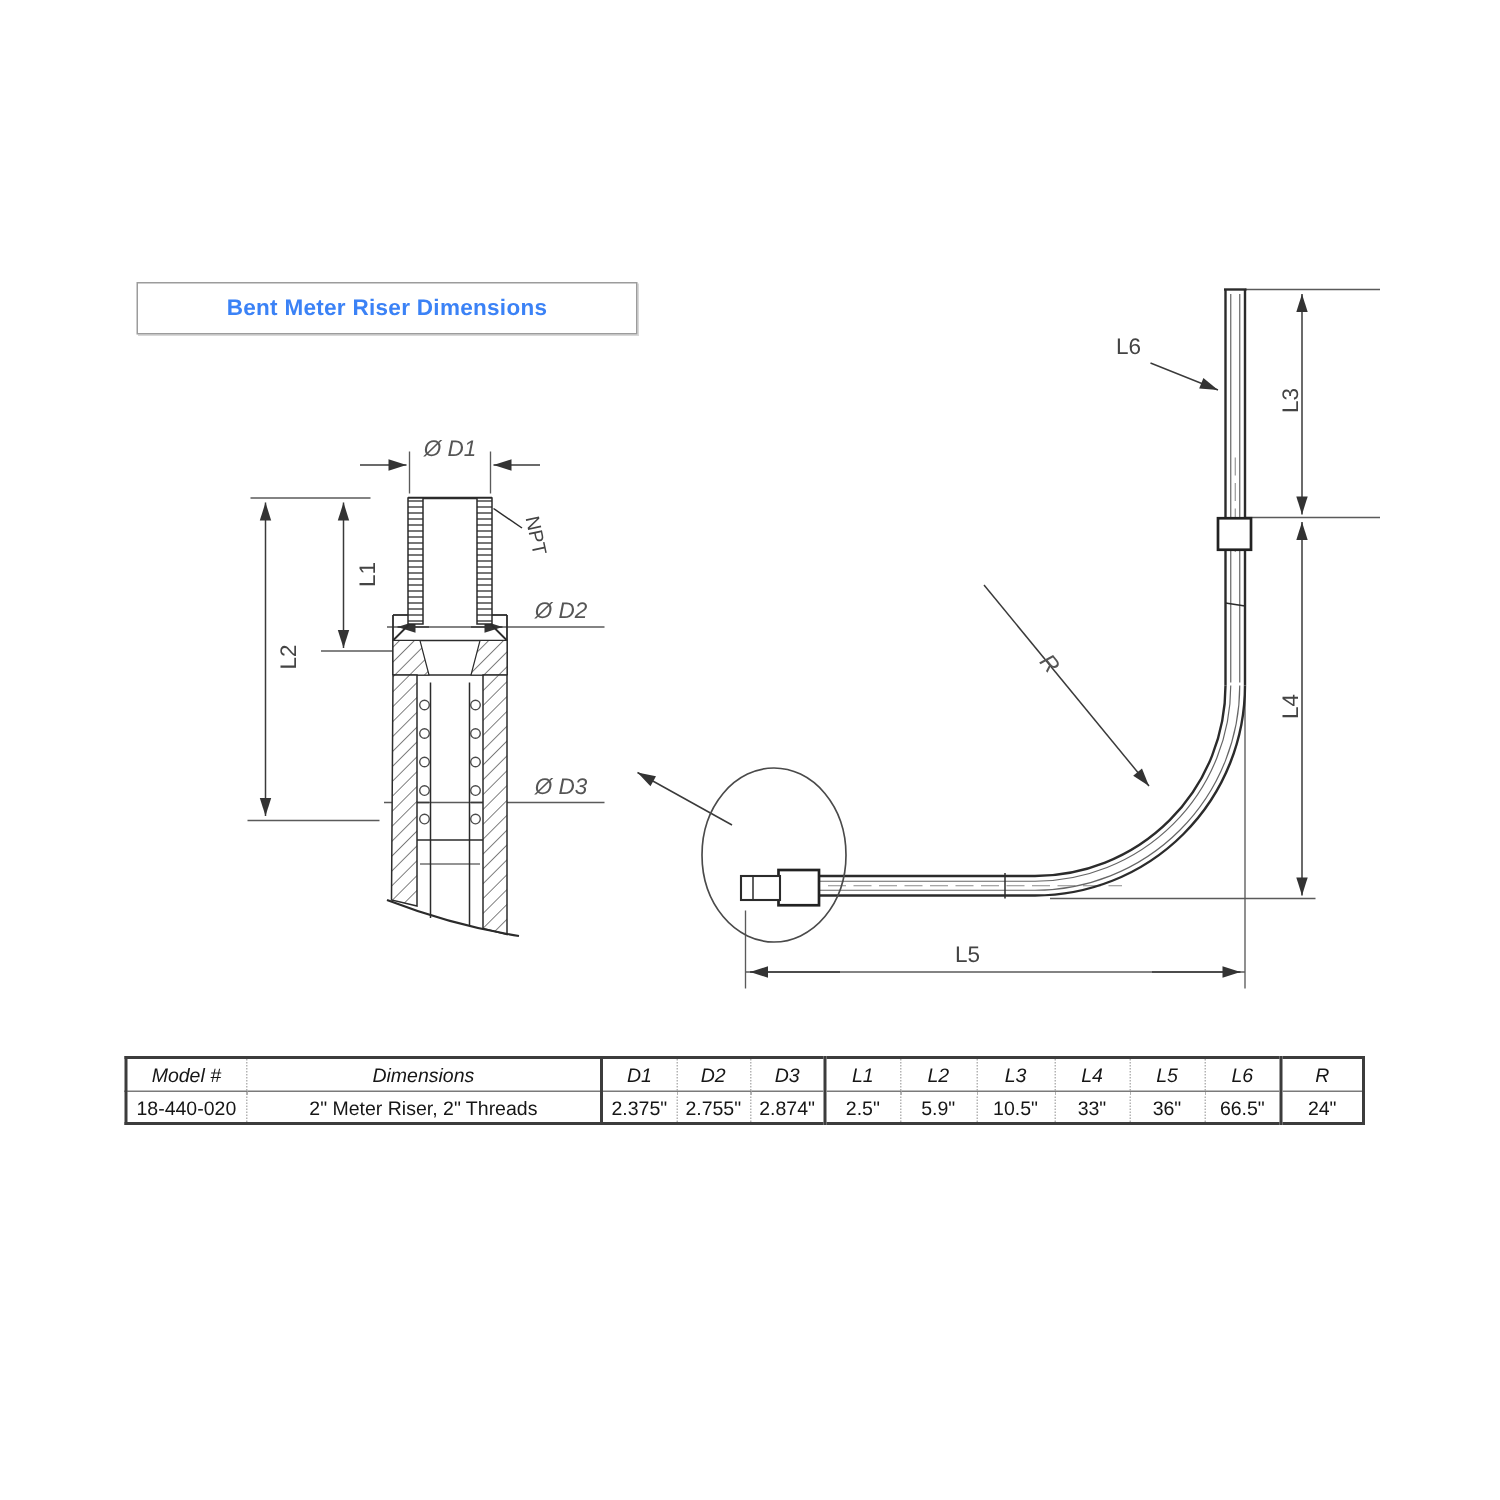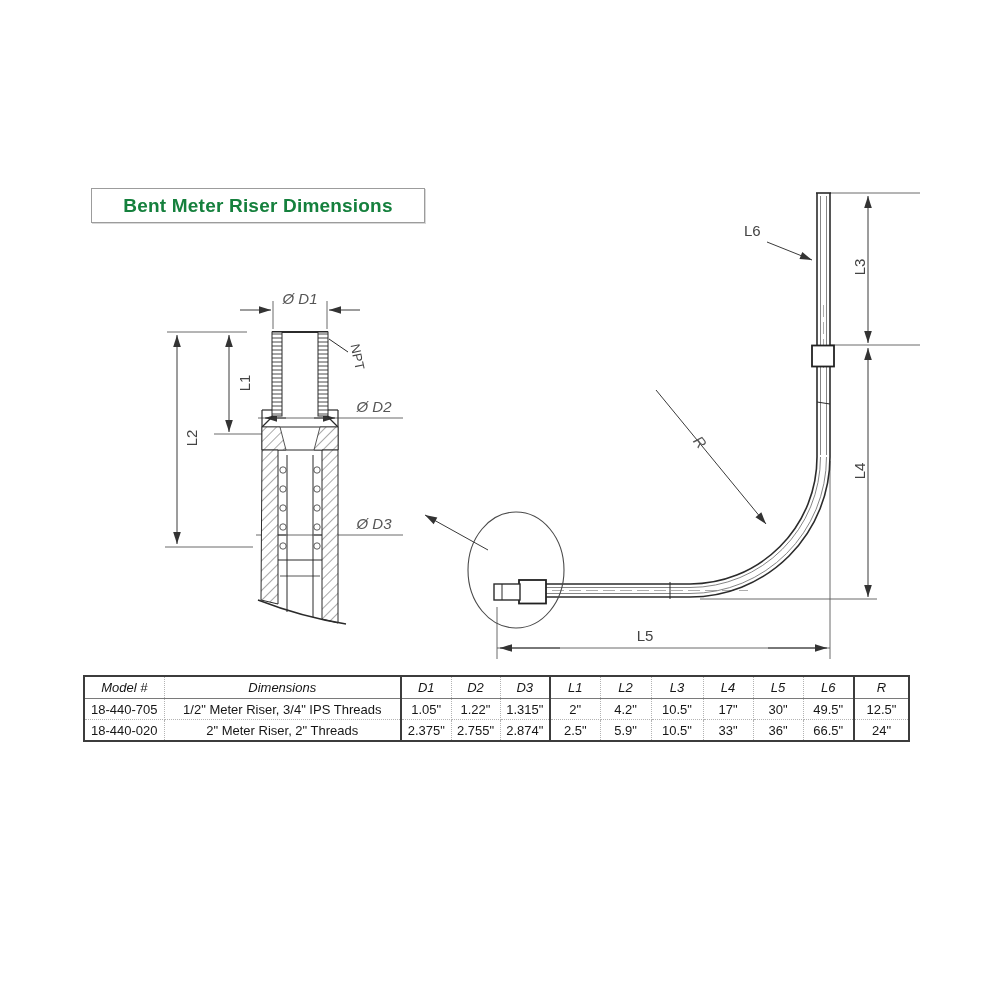--- a/index.html
+++ b/index.html
@@ -4,25 +4,25 @@
 <style>
   html,body { margin:0; padding:0; }
   body {
     width:1000px; height:1000px; background:#ffffff; position:relative;
     font-family:"Liberation Sans", sans-serif; overflow:hidden;
   }
   .title-box {
     position:absolute; left:91px; top:188px; width:332px; height:33px;
     border:1px solid #9c9c9c; box-shadow:1px 1px 0 #d8d8d8;
     display:flex; align-items:center; justify-content:center;
-    font-size:19px; font-weight:bold; color:#15803d; letter-spacing:.2px;
+    font-size:15px; font-weight:bold; color:#3b82f6; letter-spacing:.2px;
     background:#fff;
   }
   svg.drawing { position:absolute; left:0; top:0; }
-  .tablewrap { position:absolute; left:83px; top:675px; }
+  .tablewrap { position:absolute; left:83px; top:704px; }
   table.spec {
     border-collapse:collapse; table-layout:fixed;
     border:2px solid #3c3c3c; font-size:13px; color:#161616; background:#fff;
   }
   table.spec th, table.spec td {
     border-right:1px dotted #b3b3b3; border-bottom:1px dotted #b3b3b3;
     text-align:center; vertical-align:middle; padding:0 2px; height:20px;
     line-height:1; white-space:nowrap; overflow:hidden; font-weight:normal;
   }
   table.spec thead th {
@@ -225,34 +225,20 @@
         <th>L2</th>
         <th>L3</th>
         <th>L4</th>
         <th>L5</th>
         <th>L6</th>
         <th>R</th>
       </tr>
     </thead>
     <tbody>
       <tr>
-        <td>18-440-705</td>
-        <td>1/2" Meter Riser, 3/4" IPS Threads</td>
-        <td>1.05"</td>
-        <td>1.22"</td>
-        <td>1.315"</td>
-        <td>2"</td>
-        <td>4.2"</td>
-        <td>10.5"</td>
-        <td>17"</td>
-        <td>30"</td>
-        <td>49.5"</td>
-        <td>12.5"</td>
-      </tr>
-      <tr>
         <td>18-440-020</td>
         <td>2" Meter Riser, 2" Threads</td>
         <td>2.375"</td>
         <td>2.755"</td>
         <td>2.874"</td>
         <td>2.5"</td>
         <td>5.9"</td>
         <td>10.5"</td>
         <td>33"</td>
         <td>36"</td>

